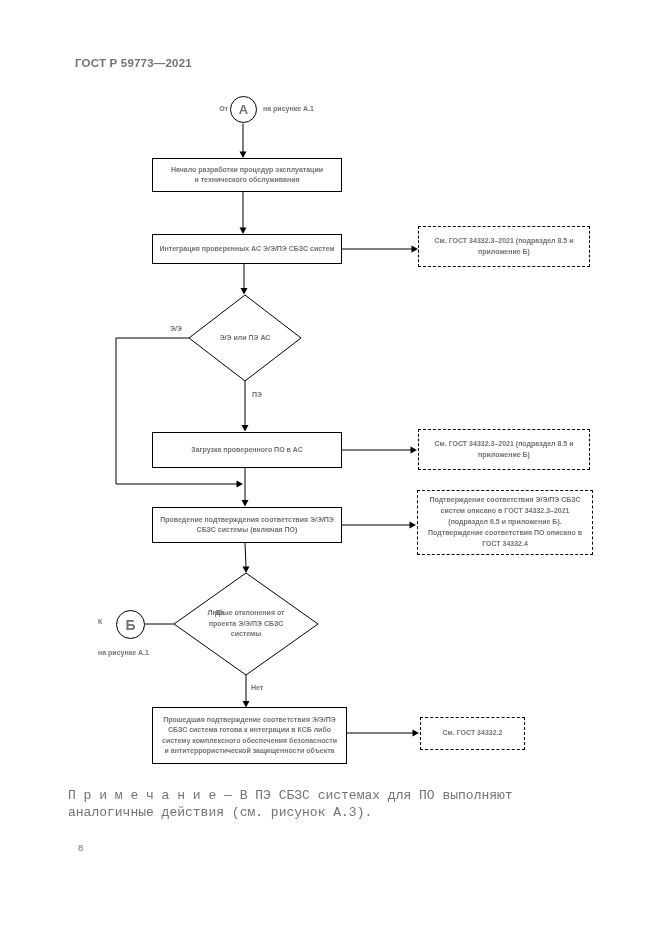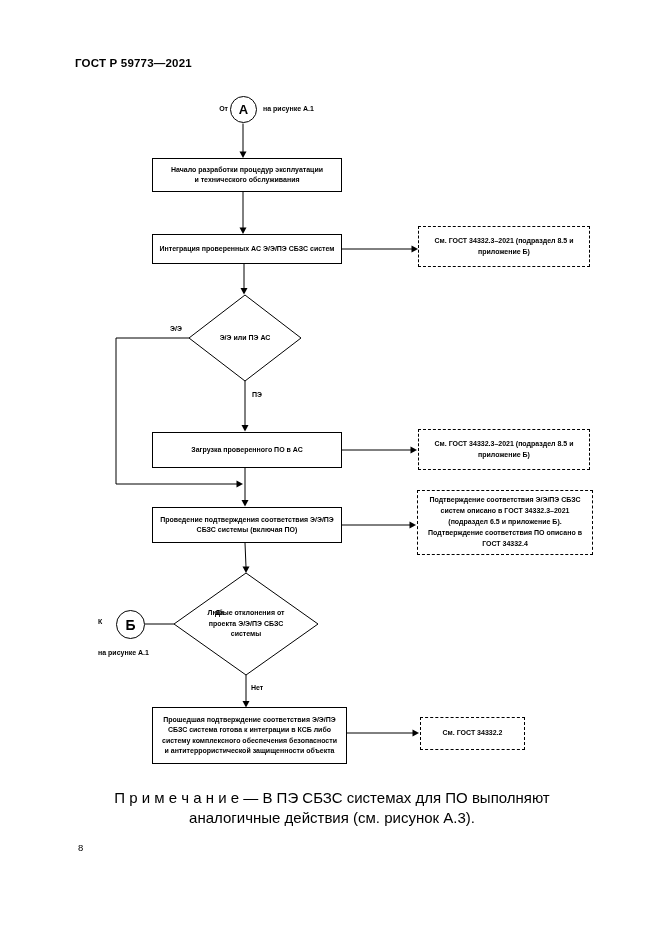--- a/index.html
+++ b/index.html
@@ -1,21 +1,21 @@
 <!DOCTYPE html>
 <html><head>
 <meta charset="utf-8">
 <style>
   html,body{margin:0;padding:0;background:#e8e8e8;}
   .page{
     position:relative;
     width:661px;height:935px;
     background:#ffffff;
     font-family:"Liberation Sans", sans-serif;
-    color:#000000;
+    color:#737373;
     overflow:hidden;
     margin:0 auto;
   }
   .hdr{
     position:absolute;left:75px;top:57px;
     font-size:11.5px;font-weight:bold;letter-spacing:.2px;
   }
   svg.wires{position:absolute;left:0;top:0;}
   .node{
     position:absolute;
@@ -56,21 +56,21 @@
     border:1.3px solid #000;border-radius:50%;
     background:#fff;
     display:flex;align-items:center;justify-content:center;
     font-weight:bold;
     box-sizing:border-box;
   }
   .circle.a{left:230px;top:96px;width:27px;height:27px;font-size:13px;}
   .circle.b{left:116px;top:610px;width:29px;height:29px;font-size:14px;}
   .note{
     position:absolute;left:68px;top:788px;width:528px;
-    font-size:15px;text-align:center;line-height:1.3;
+    font-size:13px;line-height:1.3;font-family:Liberation Mono, monospace;
   }
   .caption{
     position:absolute;left:68px;top:810px;width:528px;
     font-size:9.5px;text-align:center;line-height:1.3;
   }
   .pagenum{
     position:absolute;left:78px;top:842px;font-size:9.5px;
   }
 </style>
 </head>

